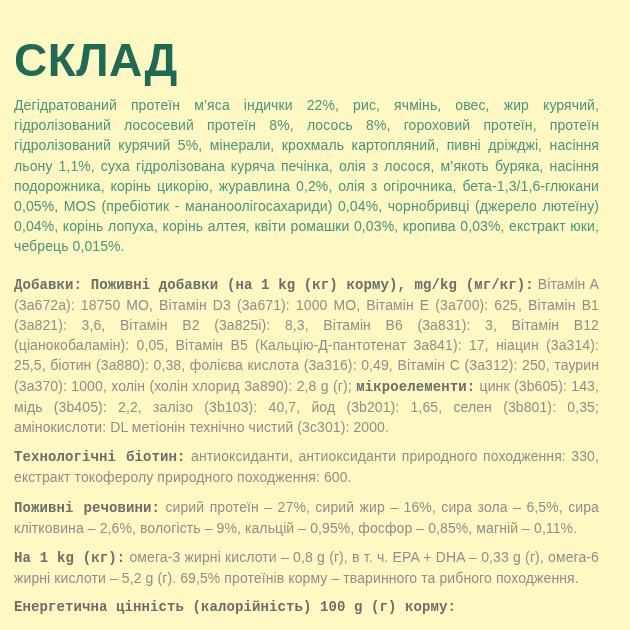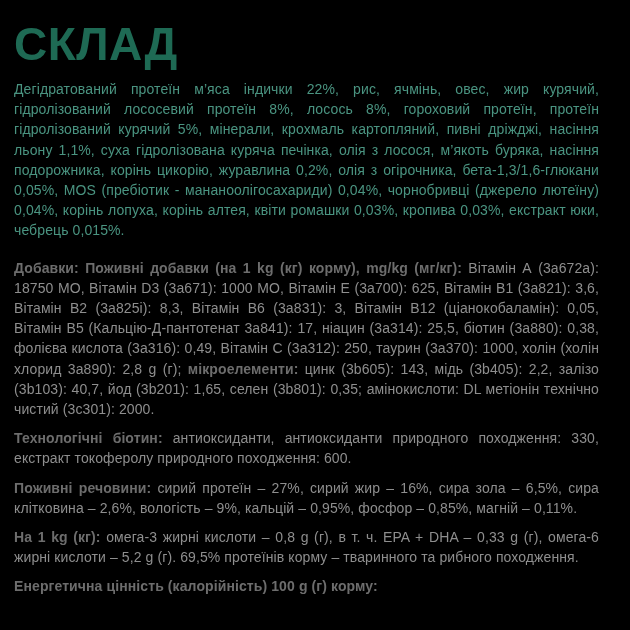--- a/index.html
+++ b/index.html
@@ -4,24 +4,24 @@
 <style>
   html, body {
     margin: 0;
     padding: 0;
     background: #ffffff;
   }
   .page {
     position: relative;
     width: 630px;
     height: 630px;
-    background: #000000;
+    background: #fef9c3;
     font-family: "Liberation Sans", sans-serif;
     box-sizing: border-box;
-    padding: 0 14px;
+    padding: 16px 14px;
     overflow: hidden;
   }
   .page-title {
     margin: 0;
     padding-top: 22px;
     padding-bottom: 13px;
     font-size: 46px;
     line-height: 44px;
     font-weight: bold;
     letter-spacing: 0.5px;
@@ -38,20 +38,21 @@
     color: #4a9481;
     margin-bottom: 17px;
   }
   .para.gray {
     color: #8e8e8e;
   }
   .para.gray b,
   .energy-heading {
     color: #6d6d6d;
     font-weight: bold;
+    font-family: Liberation Mono, monospace;
   }
   .para.energy {
     text-align: left;
     margin-bottom: 0;
   }
   .energy-heading {
     display: block;
   }
   .energy-value {
     display: block;

